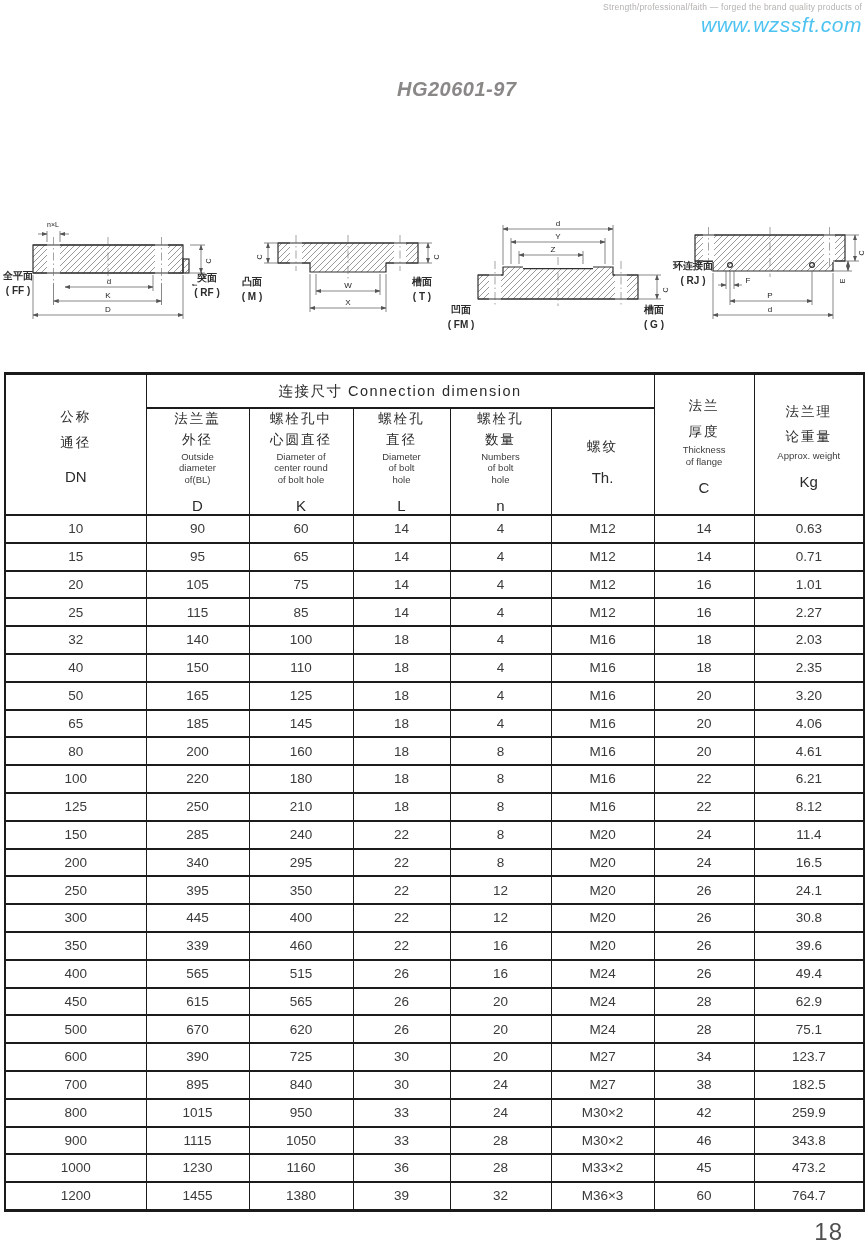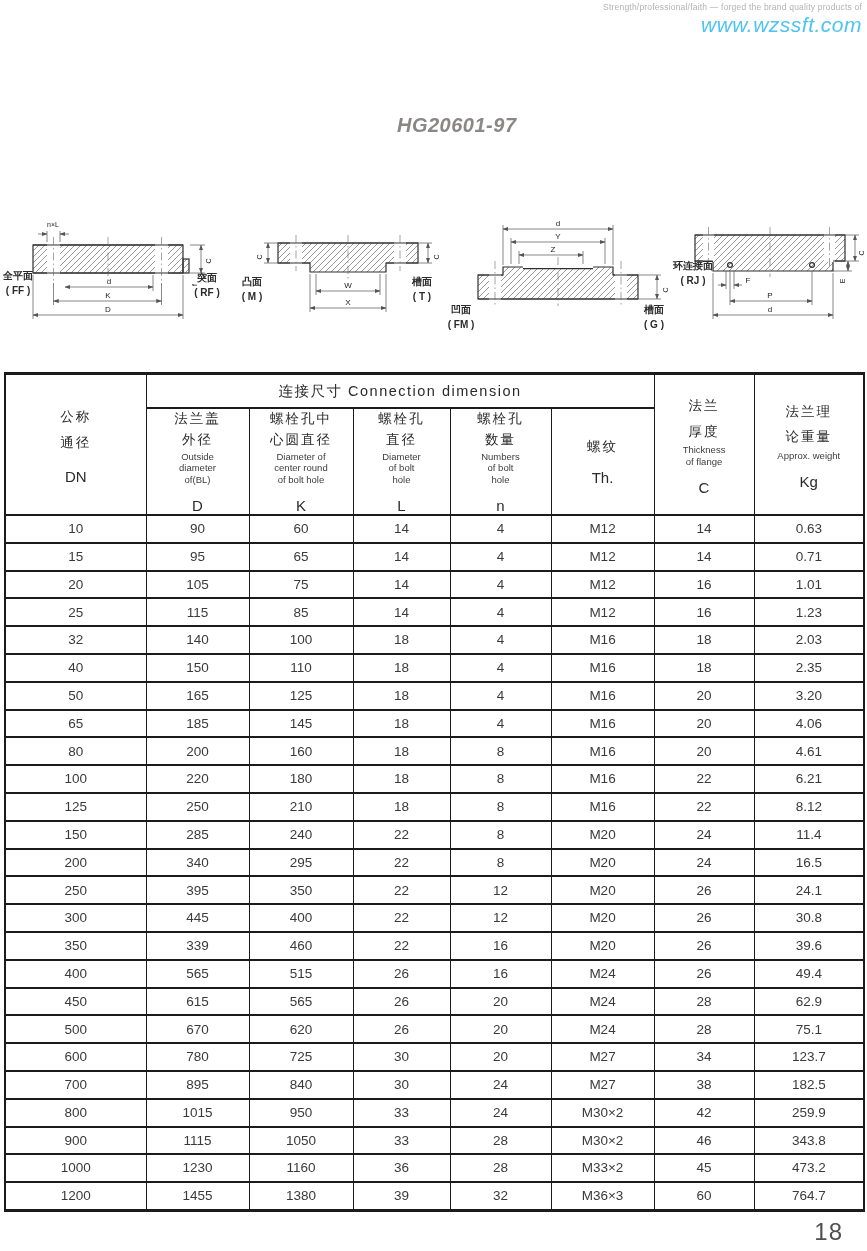--- a/index.html
+++ b/index.html
@@ -6,21 +6,21 @@
   .page{
     position:relative;width:867px;height:1251px;background:#ffffff;
     margin:0 auto;overflow:hidden;
     font-family:"Liberation Sans", sans-serif;color:#333;
   }
   
   .tagline{position:absolute;top:2px;right:5px;font-size:8.5px;color:#b5b2b0;letter-spacing:.2px;}
   .website{position:absolute;top:13px;right:5px;font-size:21px;font-style:italic;color:#4ec3f1;letter-spacing:.5px;}
   .title{position:absolute;top:30px;left:3px;font-size:33px;line-height:1.1;font-weight:normal;color:#2e2c2c;letter-spacing:-.3px;margin:0;}
   .subtitle{position:absolute;top:76px;left:3px;font-size:22px;color:#4a4846;}
-  .standard{position:absolute;top:78px;left:397px;font-size:20px;font-weight:bold;font-style:italic;color:#8a8886;letter-spacing:.5px;margin-top:36px;}
+  .standard{position:absolute;top:78px;left:397px;font-size:20px;font-weight:bold;font-style:italic;color:#8a8886;letter-spacing:.5px;}
   
   .drawings{position:absolute;top:213px;left:0;width:867px;height:128px;}
   .drawing{position:absolute;top:0;height:125px;}
   .d1{left:5px;width:220px;}
   .d2{left:228px;width:215px;}
   .d3{left:443px;width:228px;}
   .d4{left:673px;width:192px;}
   .face{position:absolute;font-weight:bold;font-size:10px;line-height:1.45;color:#2b2b2b;text-align:center;white-space:pre-line;}
   .ol{fill:none;stroke:#2f2f2f;stroke-width:1.2;}
   .hb{stroke:#2f2f2f;stroke-width:1.2;}
@@ -310,21 +310,21 @@
           <td>1.01</td>
         </tr>
         <tr>
           <td>25</td>
           <td>115</td>
           <td>85</td>
           <td>14</td>
           <td>4</td>
           <td>M12</td>
           <td>16</td>
-          <td>1.23</td>
+          <td>2.27</td>
         </tr>
         <tr>
           <td>32</td>
           <td>140</td>
           <td>100</td>
           <td>18</td>
           <td>4</td>
           <td>M16</td>
           <td>18</td>
           <td>2.03</td>
@@ -464,21 +464,21 @@
           <td>670</td>
           <td>620</td>
           <td>26</td>
           <td>20</td>
           <td>M24</td>
           <td>28</td>
           <td>75.1</td>
         </tr>
         <tr>
           <td>600</td>
-          <td>780</td>
+          <td>390</td>
           <td>725</td>
           <td>30</td>
           <td>20</td>
           <td>M27</td>
           <td>34</td>
           <td>123.7</td>
         </tr>
         <tr>
           <td>700</td>
           <td>895</td>

